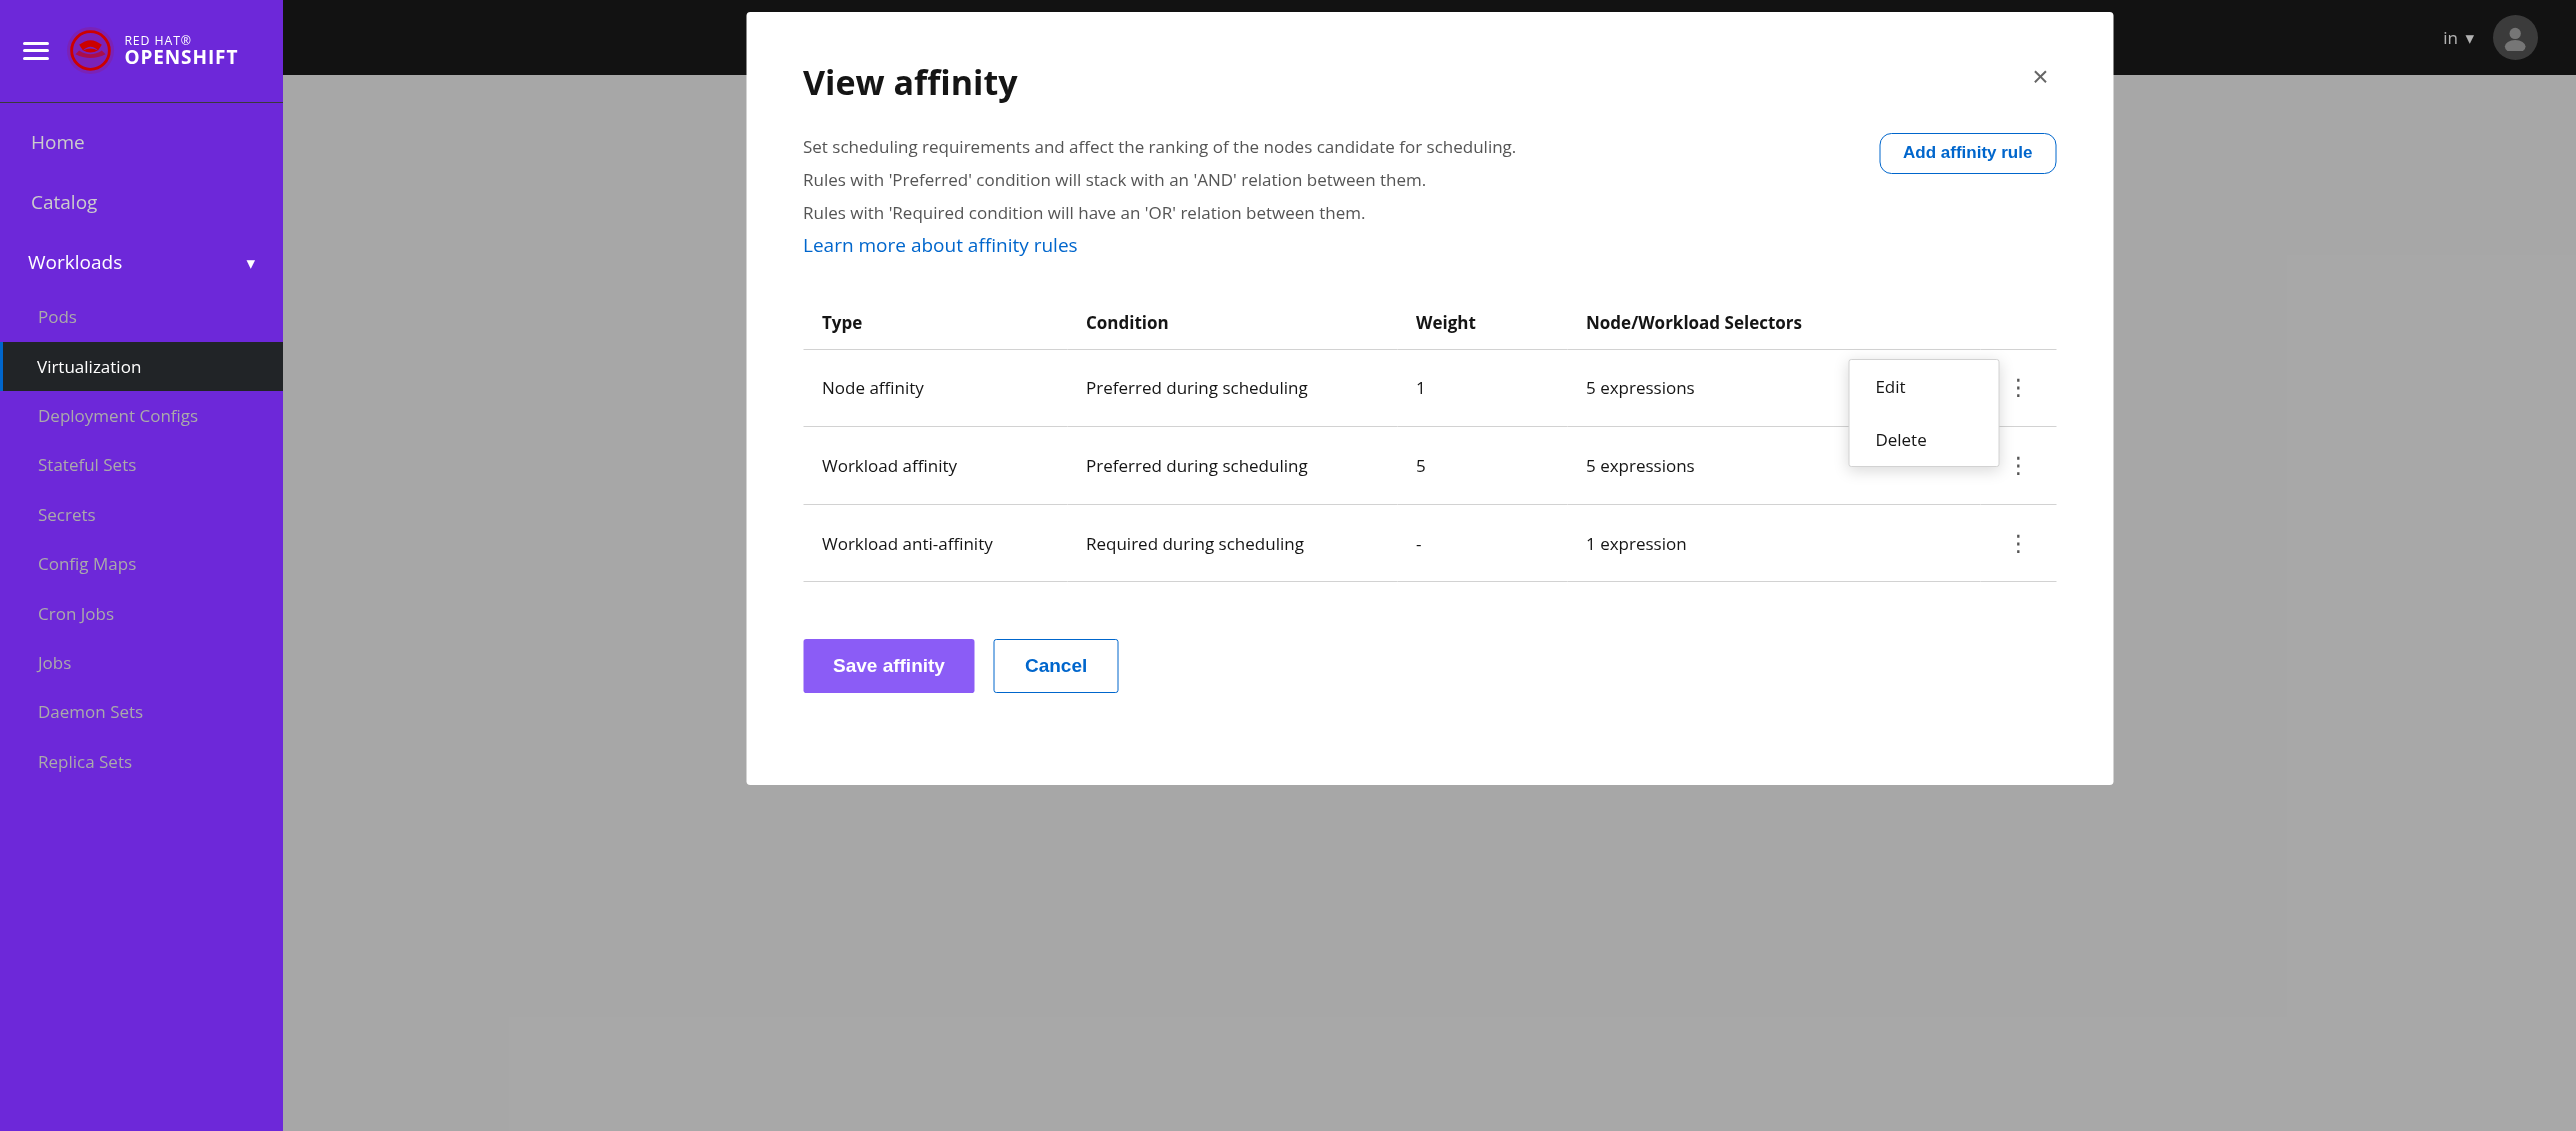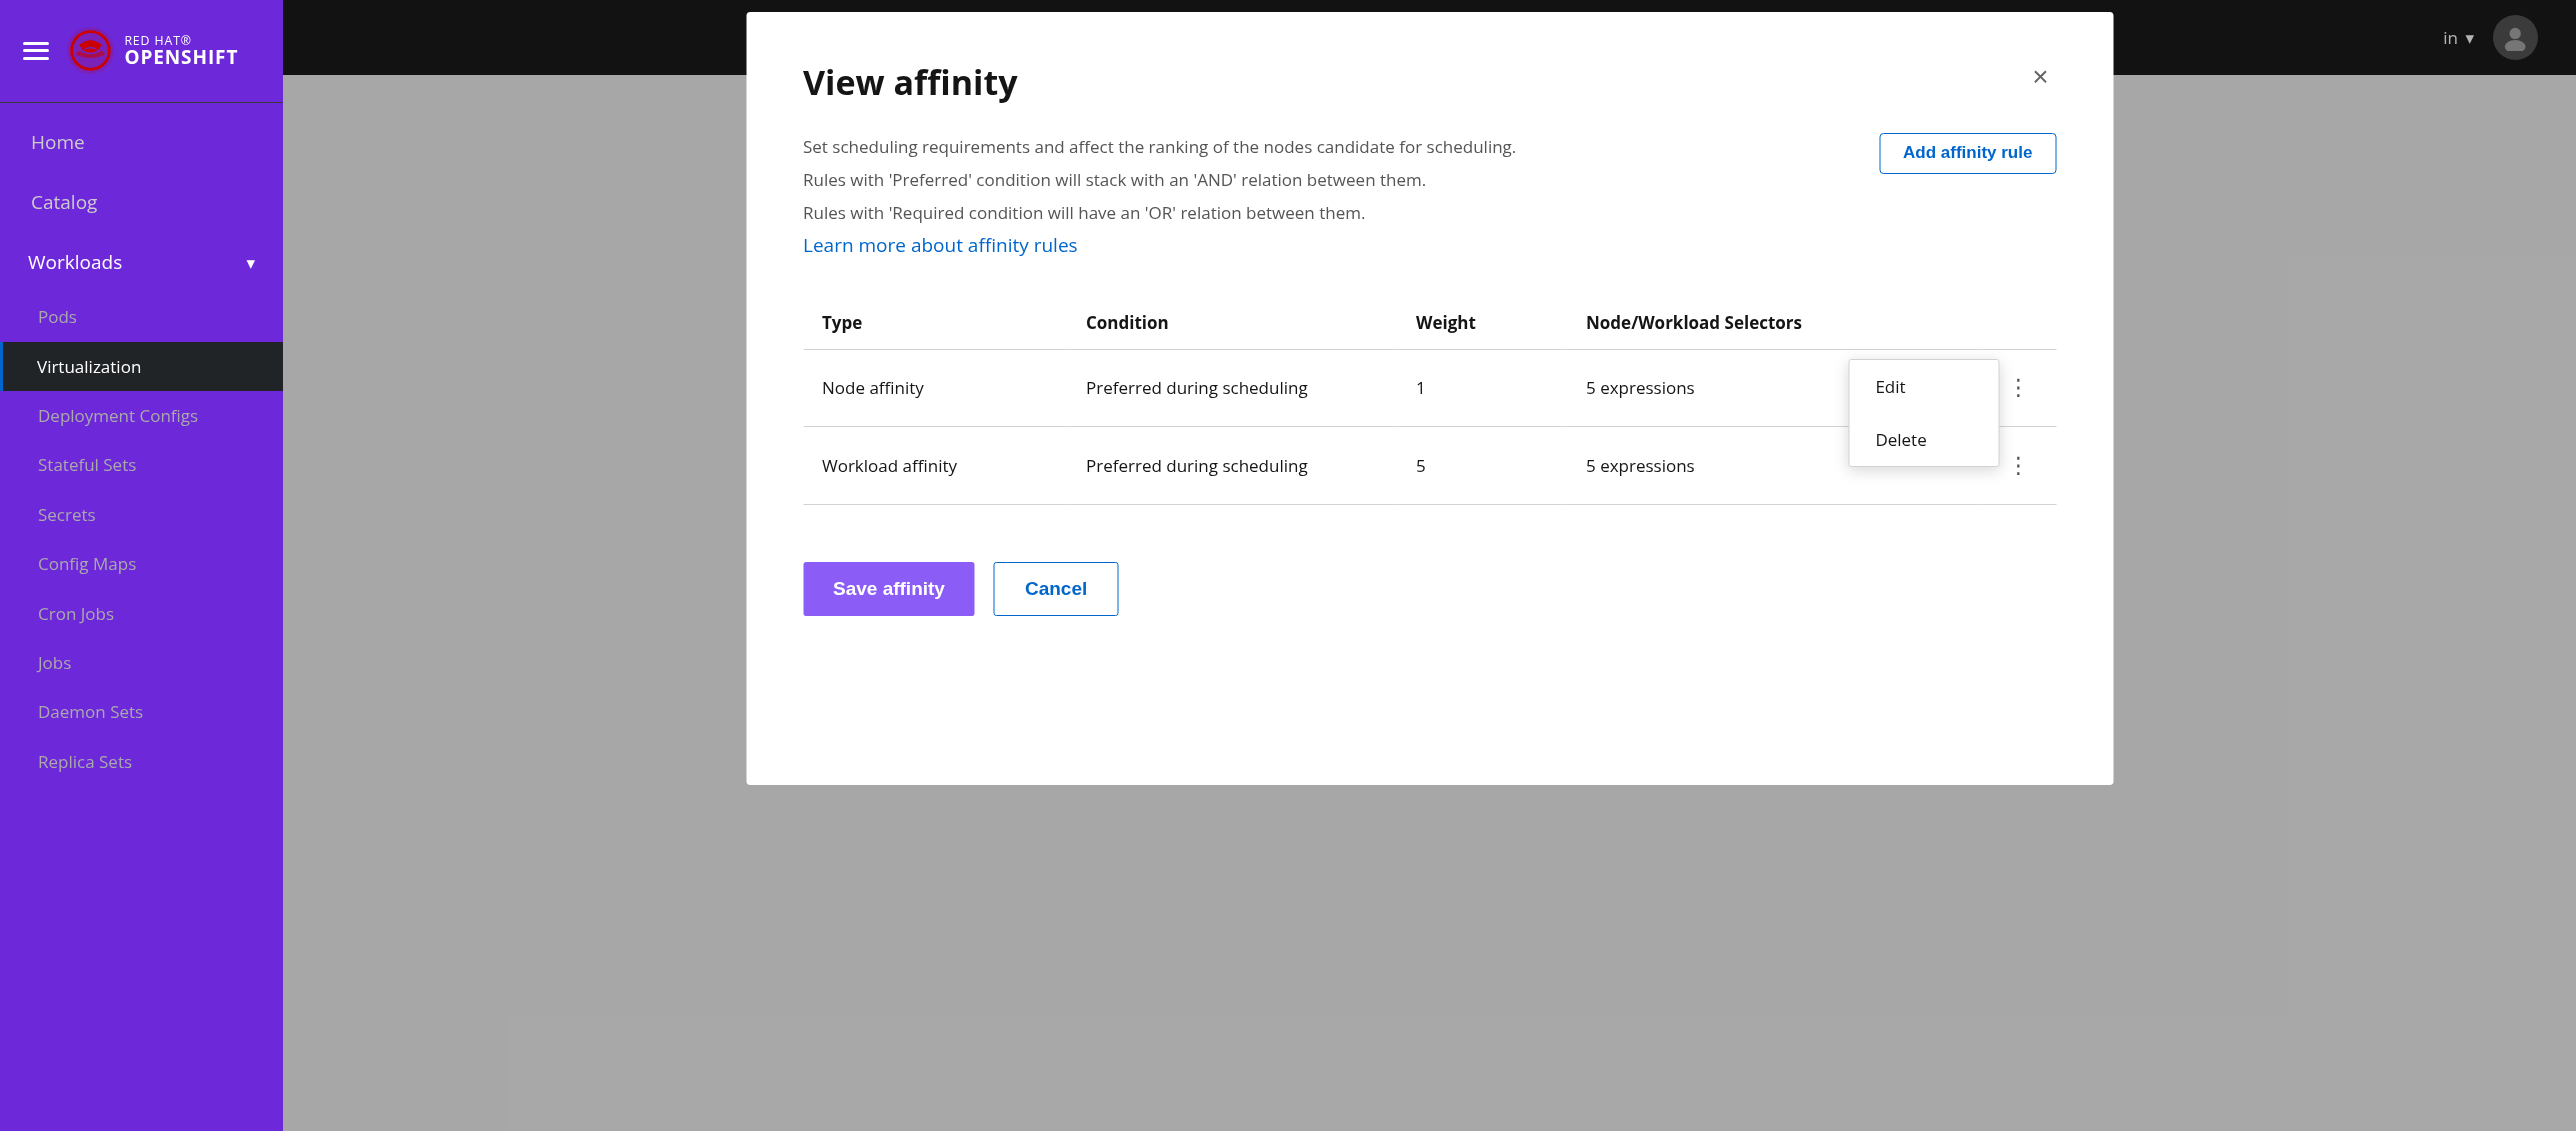--- a/index.html
+++ b/index.html
@@ -219,21 +219,21 @@
       font-size: 19px;
     }
 
     .add-rule-btn {
       border: 1.9px solid #06c;
       background: #fff;
       color: #06c;
       font-size: 17px;
       padding: 9.4px 22.6px;
       cursor: pointer;
-      border-radius: 4px;
+      border-radius: 12px;
       font-weight: 600;
       white-space: nowrap;
     }
 
     .description-and-button {
       display: flex;
       justify-content: space-between;
       align-items: flex-start;
       margin-bottom: 38px;
     }
@@ -445,20 +445,29 @@
         <tr>
           <td>Workload affinity</td>
           <td>Preferred during scheduling</td>
           <td>5</td>
           <td>5 expressions</td>
           <td>
             <button class="kebab-btn">⋮</button>
           </td>
         </tr>
 
+        <tr>
+          <td>Workload anti-affinity</td>
+          <td>Required during scheduling</td>
+          <td>-</td>
+          <td>1 expression</td>
+          <td>
+            <button class="kebab-btn">⋮</button>
+          </td>
+        </tr>
       </tbody>
     </table>
 
     <div class="modal-footer">
       <button class="save-btn">Save affinity</button>
       <button class="cancel-btn">Cancel</button>
     </div>
   </div>
 </div>
 

